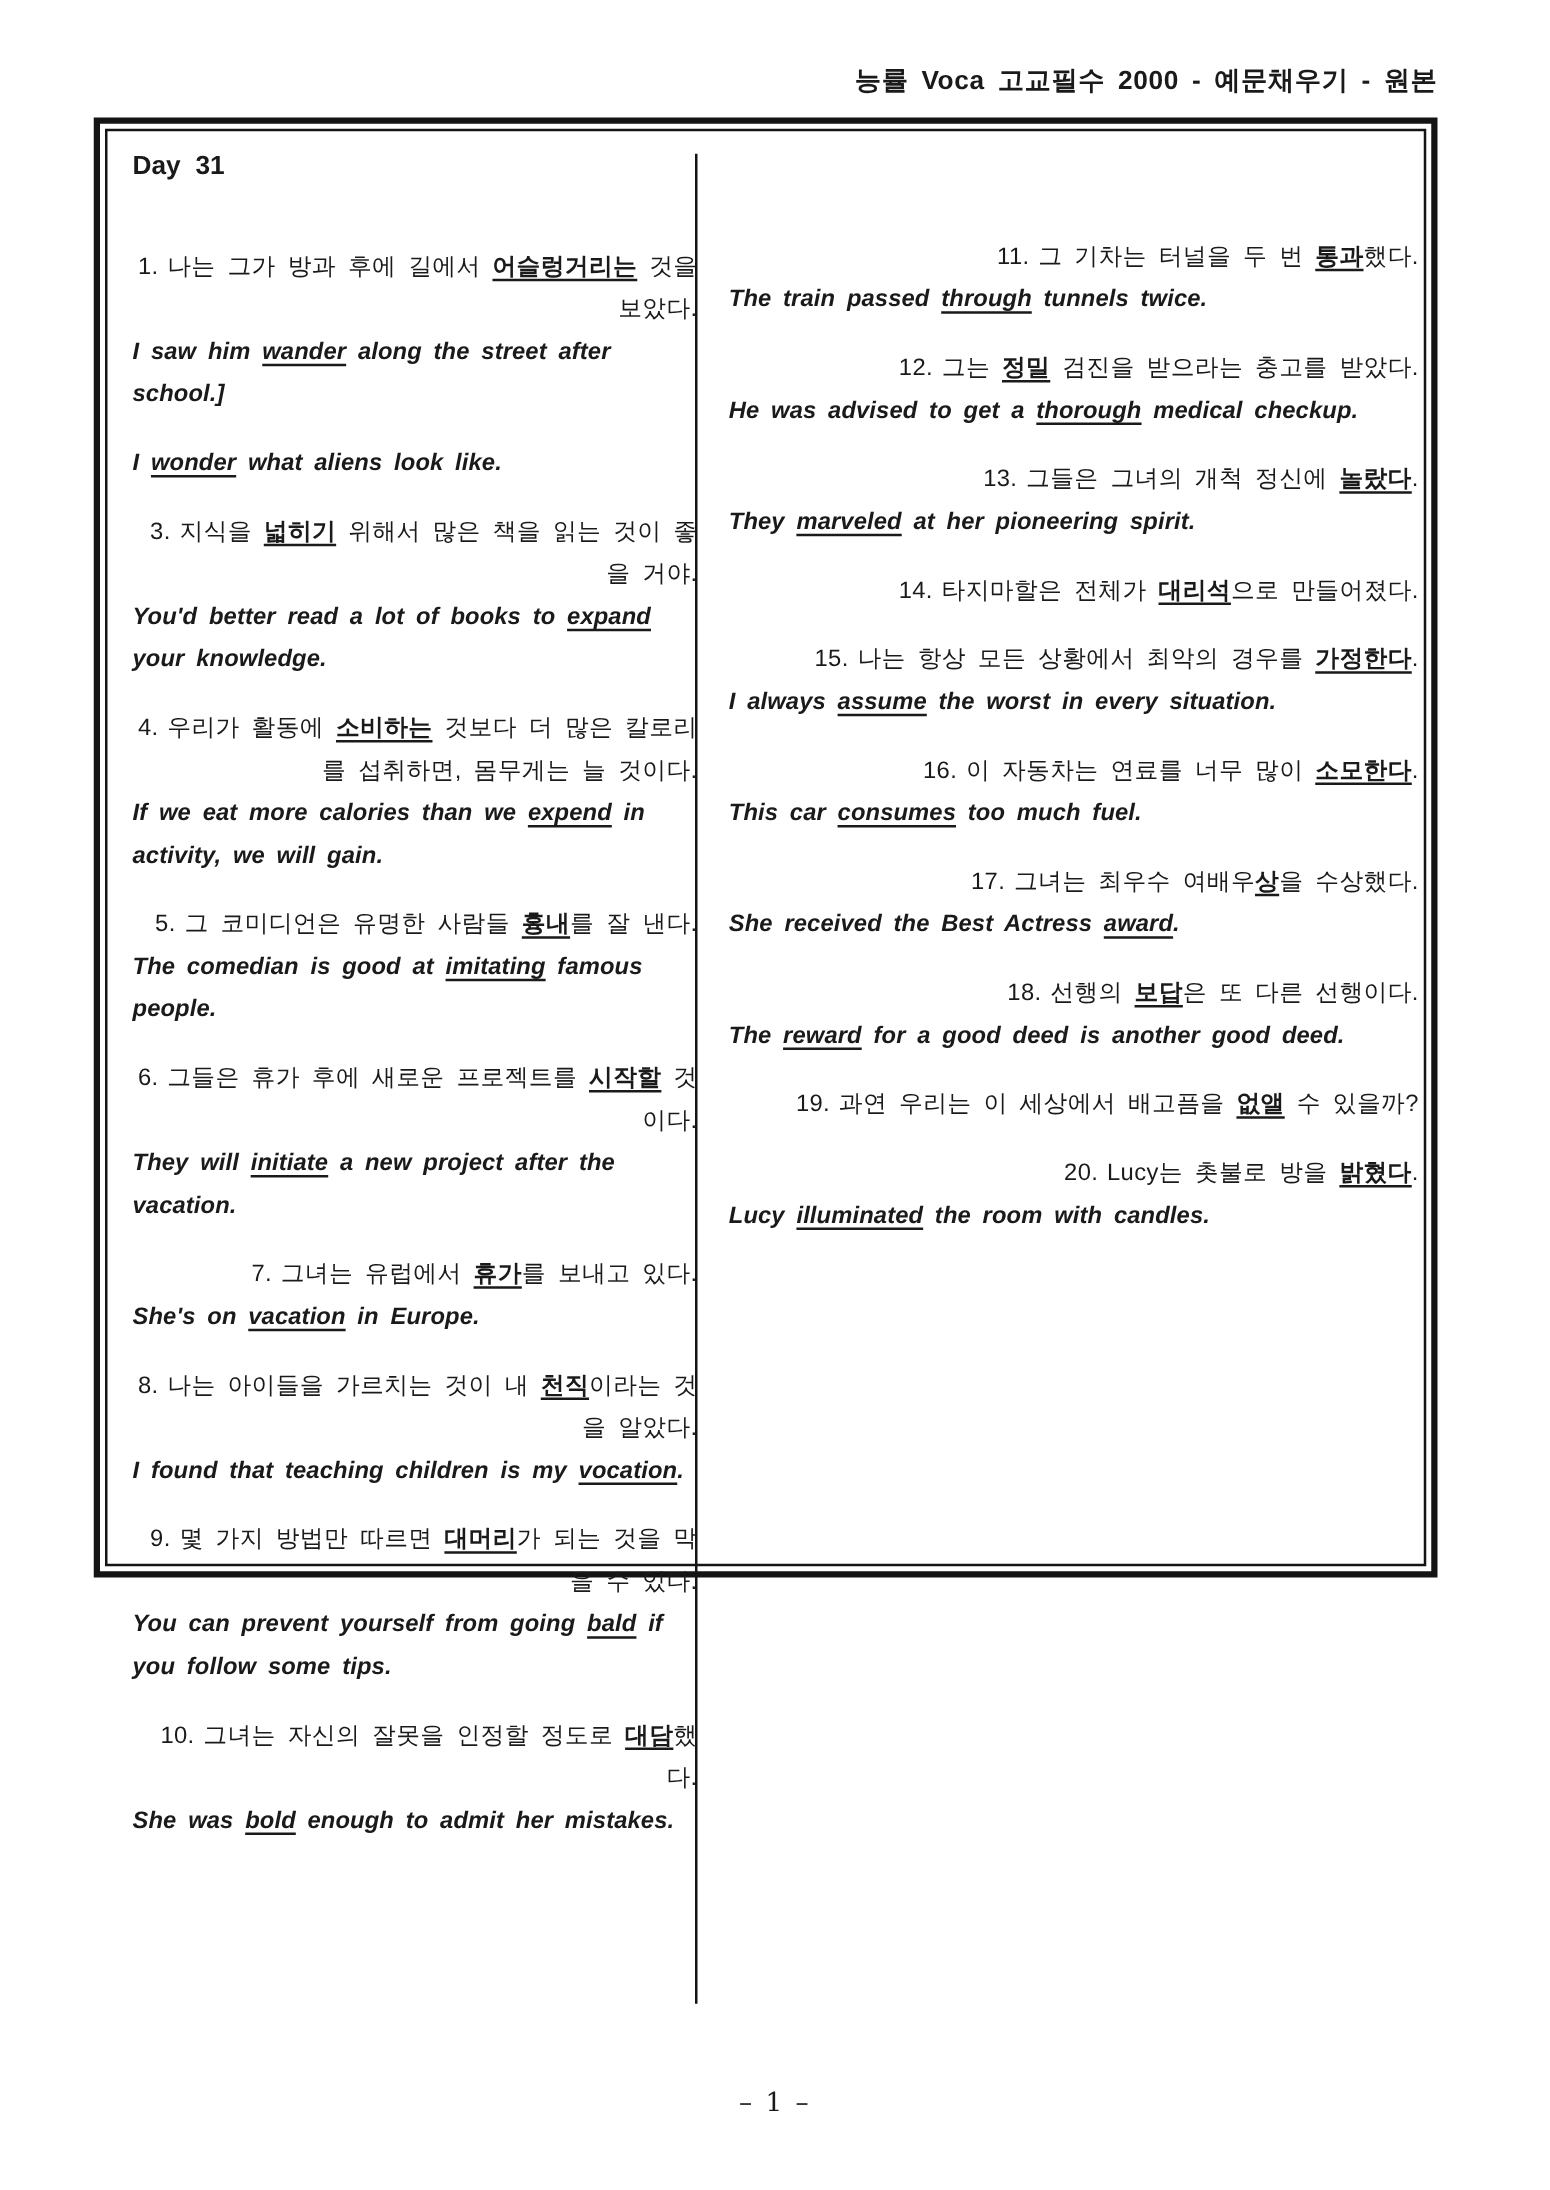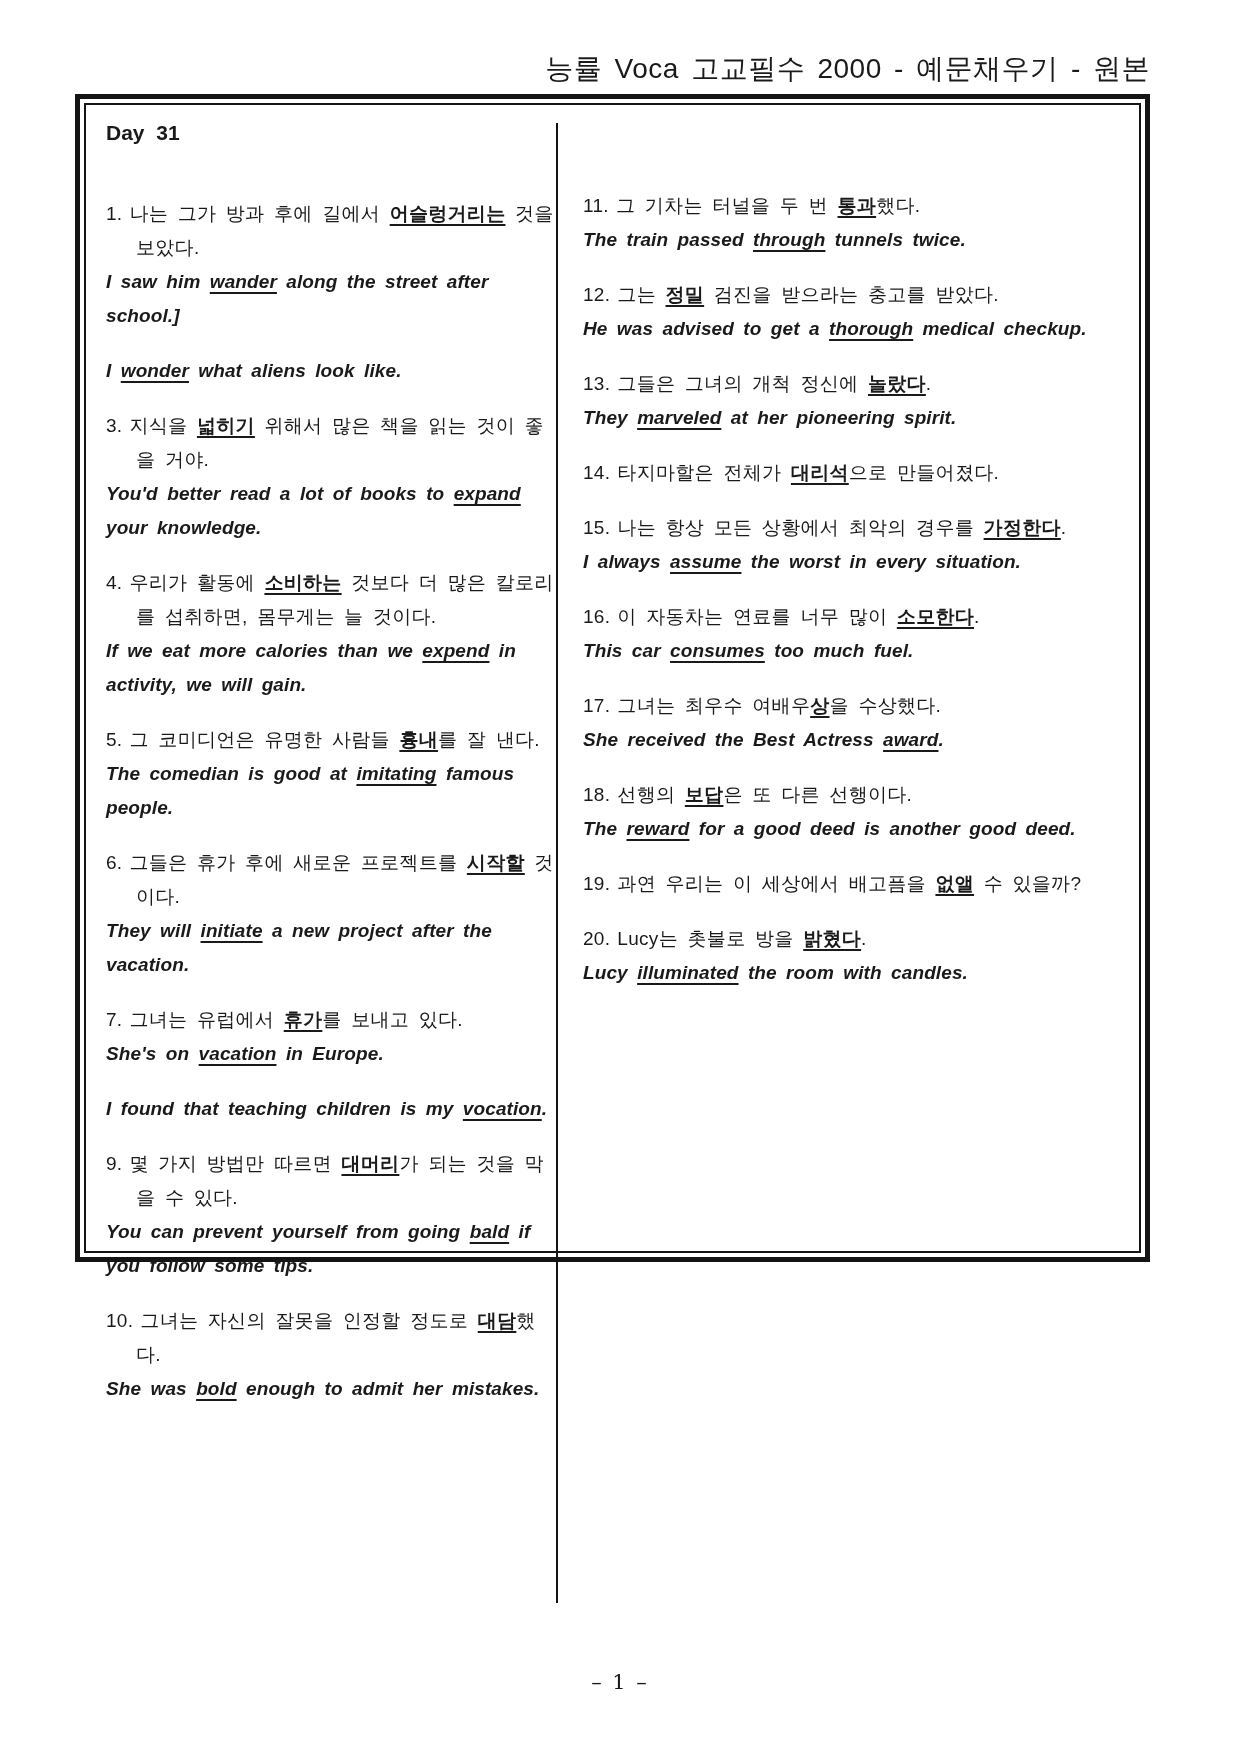--- a/index.html
+++ b/index.html
@@ -4,21 +4,21 @@
 <style>
   html,body{margin:0;padding:0;}
   body{
     width:1240px;height:1752px;position:relative;
     background:#ffffff;color:#1a1a1a;
     font-family:"Liberation Sans","DejaVu Sans",sans-serif;
     overflow:hidden;
   }
   .doc-header{
     position:absolute;top:50px;right:90px;
-    font-size:28px;font-weight:normal;letter-spacing:0.5px;word-spacing:4px;
+    font-size:21px;font-weight:bold;letter-spacing:0.5px;word-spacing:4px;
   }
   .frame{
     position:absolute;left:75px;top:94px;width:1075px;height:1168px;
     border:5px solid #141414;padding:4px;box-sizing:border-box;
   }
   .frame-inner{
     border:2px solid #141414;width:100%;height:100%;
     box-sizing:border-box;position:relative;
   }
   .day-label{
@@ -29,21 +29,21 @@
     position:absolute;left:470px;top:18px;width:2px;height:1480px;
     background:#141414;
   }
   .column{position:absolute;}
   #col-left{left:20px;top:92px;width:452px;}
   #col-right{left:497px;top:84px;width:552px;}
   .item{margin:0 0 21px 0;}
   .item p{margin:0;line-height:34px;}
   .ko{
     font-size:19px;letter-spacing:0.3px;word-spacing:4px;
-    padding-left:30px;text-indent:-30px;
+    padding-left:30px;text-indent:-30px;text-align:right;
   }
   .num{margin-right:7px;}
   .en{
     font-size:19px;font-weight:bold;word-spacing:4px;letter-spacing:0.1px;font-style:italic;
   }
   .kw{
     font-weight:bold;
     text-decoration:underline;
     text-decoration-thickness:2px;
     text-underline-offset:4px;
@@ -93,20 +93,21 @@
     <p class="ko"><span class="num">6.</span><span class="ko-pre">그들은 휴가 후에 새로운 프로젝트를 </span><span class="kw ko-kw">시작할</span><span class="ko-post"> 것이다.</span></p>
     <p class="en"><span class="en-pre">They will </span><span class="kw en-kw">initiate</span><span class="en-post"> a new project after the vacation.</span></p>
   </div>
 
   <div class="item">
     <p class="ko"><span class="num">7.</span><span class="ko-pre">그녀는 유럽에서 </span><span class="kw ko-kw">휴가</span><span class="ko-post">를 보내고 있다.</span></p>
     <p class="en"><span class="en-pre">She's on </span><span class="kw en-kw">vacation</span><span class="en-post"> in Europe.</span></p>
   </div>
 
   <div class="item">
+    <p class="ko"><span class="num">8.</span><span class="ko-pre">나는 아이들을 가르치는 것이 내 </span><span class="kw ko-kw">천직</span><span class="ko-post">이라는 것을 알았다.</span></p>
     <p class="en"><span class="en-pre">I found that teaching children is my </span><span class="kw en-kw">vocation</span><span class="en-post">.</span></p>
   </div>
 
   <div class="item">
     <p class="ko"><span class="num">9.</span><span class="ko-pre">몇 가지 방법만 따르면 </span><span class="kw ko-kw">대머리</span><span class="ko-post">가 되는 것을 막을 수 있다.</span></p>
     <p class="en"><span class="en-pre">You can prevent yourself from going </span><span class="kw en-kw">bald</span><span class="en-post"> if you follow some tips.</span></p>
   </div>
 
   <div class="item">
     <p class="ko"><span class="num">10.</span><span class="ko-pre">그녀는 자신의 잘못을 인정할 정도로 </span><span class="kw ko-kw">대담</span><span class="ko-post">했다.</span></p>

